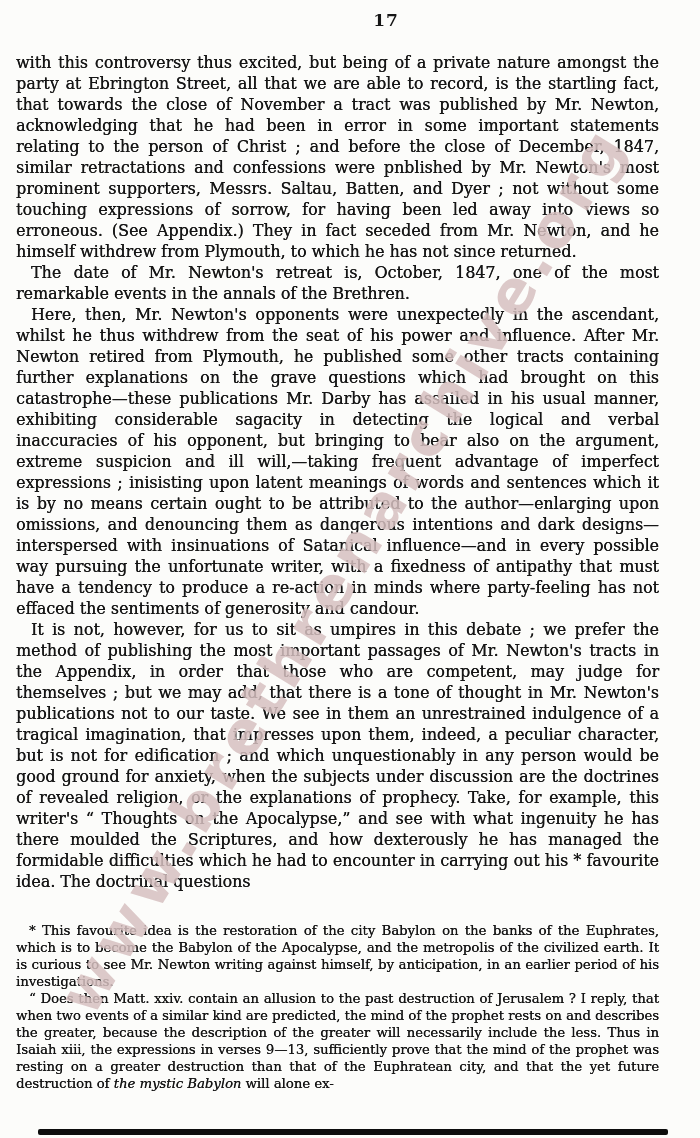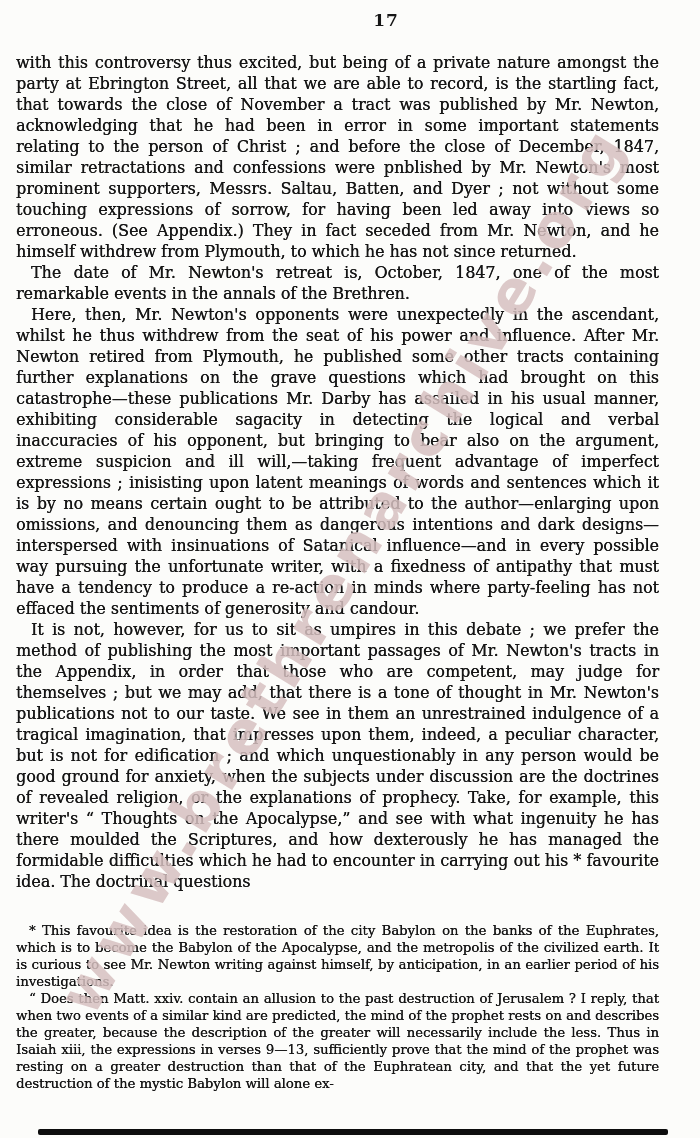--- a/index.html
+++ b/index.html
@@ -32,21 +32,21 @@
   .footnotes{
     margin-top:30px;
   }
   .footnote-para{
     margin:0;
     font-size:13.2px;line-height:17px;
     text-align:justify;
     text-indent:13px;
     text-shadow:0.2px 0.2px 0 currentColor;
   }
-  .fn-italic{}
+  .fn-italic{font-style:italic;}
   .watermark{
     position:absolute;top:50%;left:49%;
     transform:translate(-50%,-50%) rotate(-58.5deg);
     font-size:60px;font-weight:bold;
     letter-spacing:7px;white-space:nowrap;
     color:rgba(214,191,191,0.85);
     z-index:3;
     pointer-events:none;
     font-family:"DejaVu Sans", sans-serif;
   }

